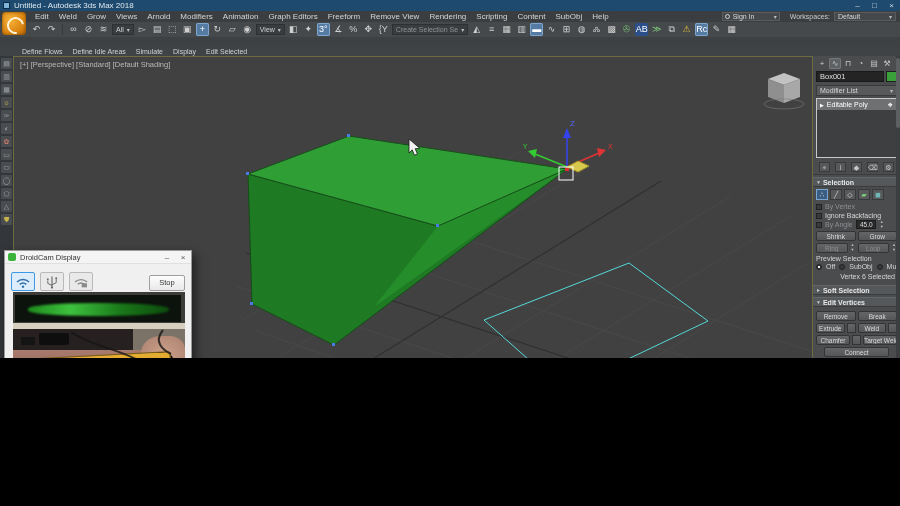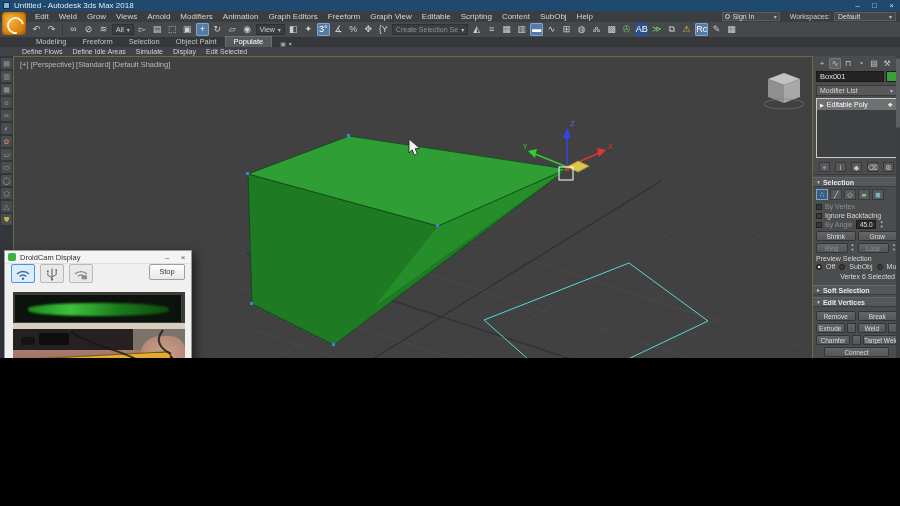--- a/index.html
+++ b/index.html
@@ -138,21 +138,21 @@
   #blackstrip { position:absolute; left:0; top:490px; width:900px; height:16px; background:#040404; }
 
   
   #droidcam { position:absolute; left:4px; top:250px; width:188px; height:236px; background:#f0f0f0;
     border:1px solid #9a9a9a; box-shadow:3px 4px 10px rgba(0,0,0,.55); font-size:8px; color:#222; }
   #dc-title { height:13px; background:#f4f4f4; border-bottom:1px solid #e0e0e0; display:flex; align-items:center; }
   #dc-title .dcicon { width:8px; height:8px; background:#3cb43c; border-radius:2px; margin:0 4px 0 3px; }
   #dc-title .t { font-size:7.5px; color:#333; }
   #dc-title .dcb { margin-left:auto; width:16px; text-align:center; color:#555; font-size:8px; }
   #dc-title .dcb + .dcb { margin-left:0; }
-  #dc-tools { height:27px; display:flex; align-items:flex-start; padding:0 6px; gap:5px; }
+  #dc-tools { height:27px; display:flex; align-items:flex-end; padding:0 6px; gap:5px; }
   .dctool { width:24px; height:19px; background:#e9e9e9; border:1px solid #b9b9b9; border-radius:2px;
     display:flex; align-items:center; justify-content:center; }
   .dctool.on { background:#dcecfa; border-color:#3c99e8; }
   .dcstop { margin-left:auto; width:36px; height:16px; background:linear-gradient(#fdfdfd,#e8e8e8);
     border:1px solid #9f9f9f; border-radius:2px; font-size:7.5px; line-height:14px; text-align:center; color:#333; }
   #dc-video { position:absolute; left:8px; top:41px; width:172px; height:127px; background:#3c3c38; overflow:hidden; }
   .v-monitor { position:absolute; left:2px; top:3px; width:166px; height:27px; background:#0c120c; }
   .v-glow { position:absolute; left:8%; top:28%; width:85%; height:48%; border-radius:45%;
     background:linear-gradient(90deg,#1d8a1d,#3ec23e 30%,#1a7a1a 65%,#0d4a0d); filter:blur(1px); }
   .v-strip { position:absolute; left:0; top:31px; width:172px; height:6px; background:#d6cfc0; }
@@ -211,22 +211,22 @@
   <div id="menubar">
     <span class="mi">Edit</span>
     <span class="mi">Weld</span>
     <span class="mi">Grow</span>
     <span class="mi">Views</span>
     <span class="mi">Arnold</span>
     <span class="mi">Modifiers</span>
     <span class="mi">Animation</span>
     <span class="mi">Graph Editors</span>
     <span class="mi">Freeform</span>
-    <span class="mi">Graph View</span>
-    <span class="mi">Editable</span>
+    <span class="mi">Remove View</span>
+    <span class="mi">Rendering</span>
     <span class="mi">Scripting</span>
     <span class="mi">Content</span>
     <span class="mi">SubObj</span>
     <span class="mi">Help</span>
     <span class="signin">
       <span class="person"></span>
       <span>Sign In</span>
       <span class="caret">▾</span>
     </span>
     <span class="wslabel">Workspaces:</span>
@@ -284,31 +284,20 @@
     <span class="ti" style="color:#6fae6f">✇</span>
     <span class="ti" style="background:#2b4f8a;color:#fff">AB</span>
     <span class="ti" style="color:#7dc87d">≫</span>
     <span class="ti">⧉</span>
     <span class="ti" style="color:#e8c23a">⚠</span>
     <span class="ti on" style="color:#fff">Rc</span>
     <span class="ti">✎</span>
     <span class="ti">▦</span>
   </div>
 
-  <div id="ribbontabs">
-    <span class="rtab">Modeling</span>
-    <span class="rtab">Freeform</span>
-    <span class="rtab">Selection</span>
-    <span class="rtab">Object Paint</span>
-    <span class="rtab active">Populate</span>
-    <span class="rext">
-      <span>▣</span>
-      <span>▾</span>
-    </span>
-  </div>
   <div id="ribbonrow">
     <span>Define Flows</span>
     <span>Define Idle Areas</span>
     <span>Simulate</span>
     <span>Display</span>
     <span>Edit Selected</span>
   </div>
 
   <div id="leftstrip">
     <span class="ls">▤</span>

